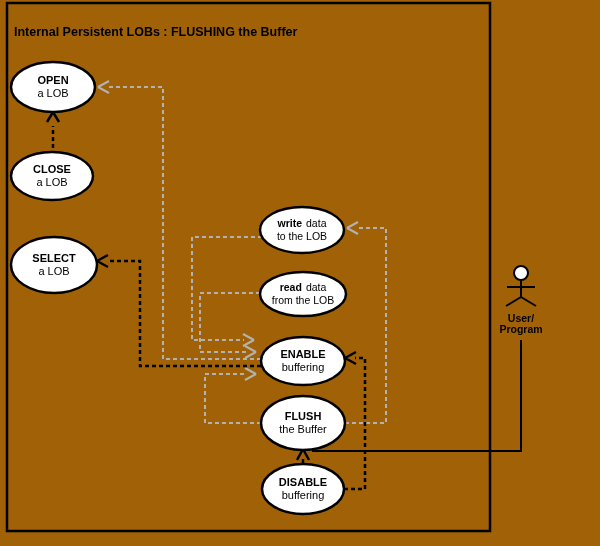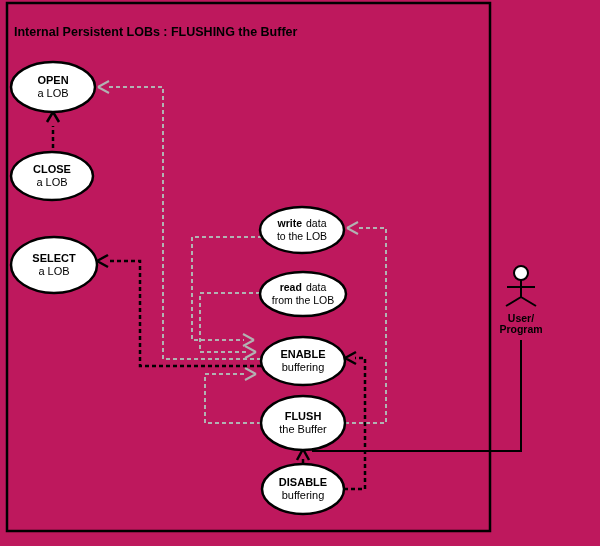--- a/index.html
+++ b/index.html
@@ -1,16 +1,16 @@
 <!DOCTYPE html>
 <html><head>
 <meta charset="utf-8">
 <style>
   html,body{margin:0;padding:0;background:#ffffff;}
-  .stage{position:relative;width:600px;height:546px;background:#be185d;overflow:hidden;}
+  .stage{position:relative;width:600px;height:546px;background:#a16207;overflow:hidden;}
   svg{display:block;}
   svg text{font-family:"Liberation Sans","DejaVu Sans",sans-serif;fill:#000000;}
   .diagram-title{font-size:12.5px;font-weight:bold;}
   .uc-line{font-size:11px;text-anchor:middle;}
   .uc-line-sm{font-size:10.5px;text-anchor:middle;}
   .uc-bold{font-weight:bold;}
   .actor-label{font-size:10.5px;font-weight:bold;text-anchor:middle;}
   .shape{fill:#ffffff;stroke:#000000;stroke-width:2.5;}
   .boundary{fill:none;stroke:#000000;stroke-width:2.5;}
   .edge-black{fill:none;stroke:#000000;stroke-width:2.5;stroke-dasharray:4 3;}

